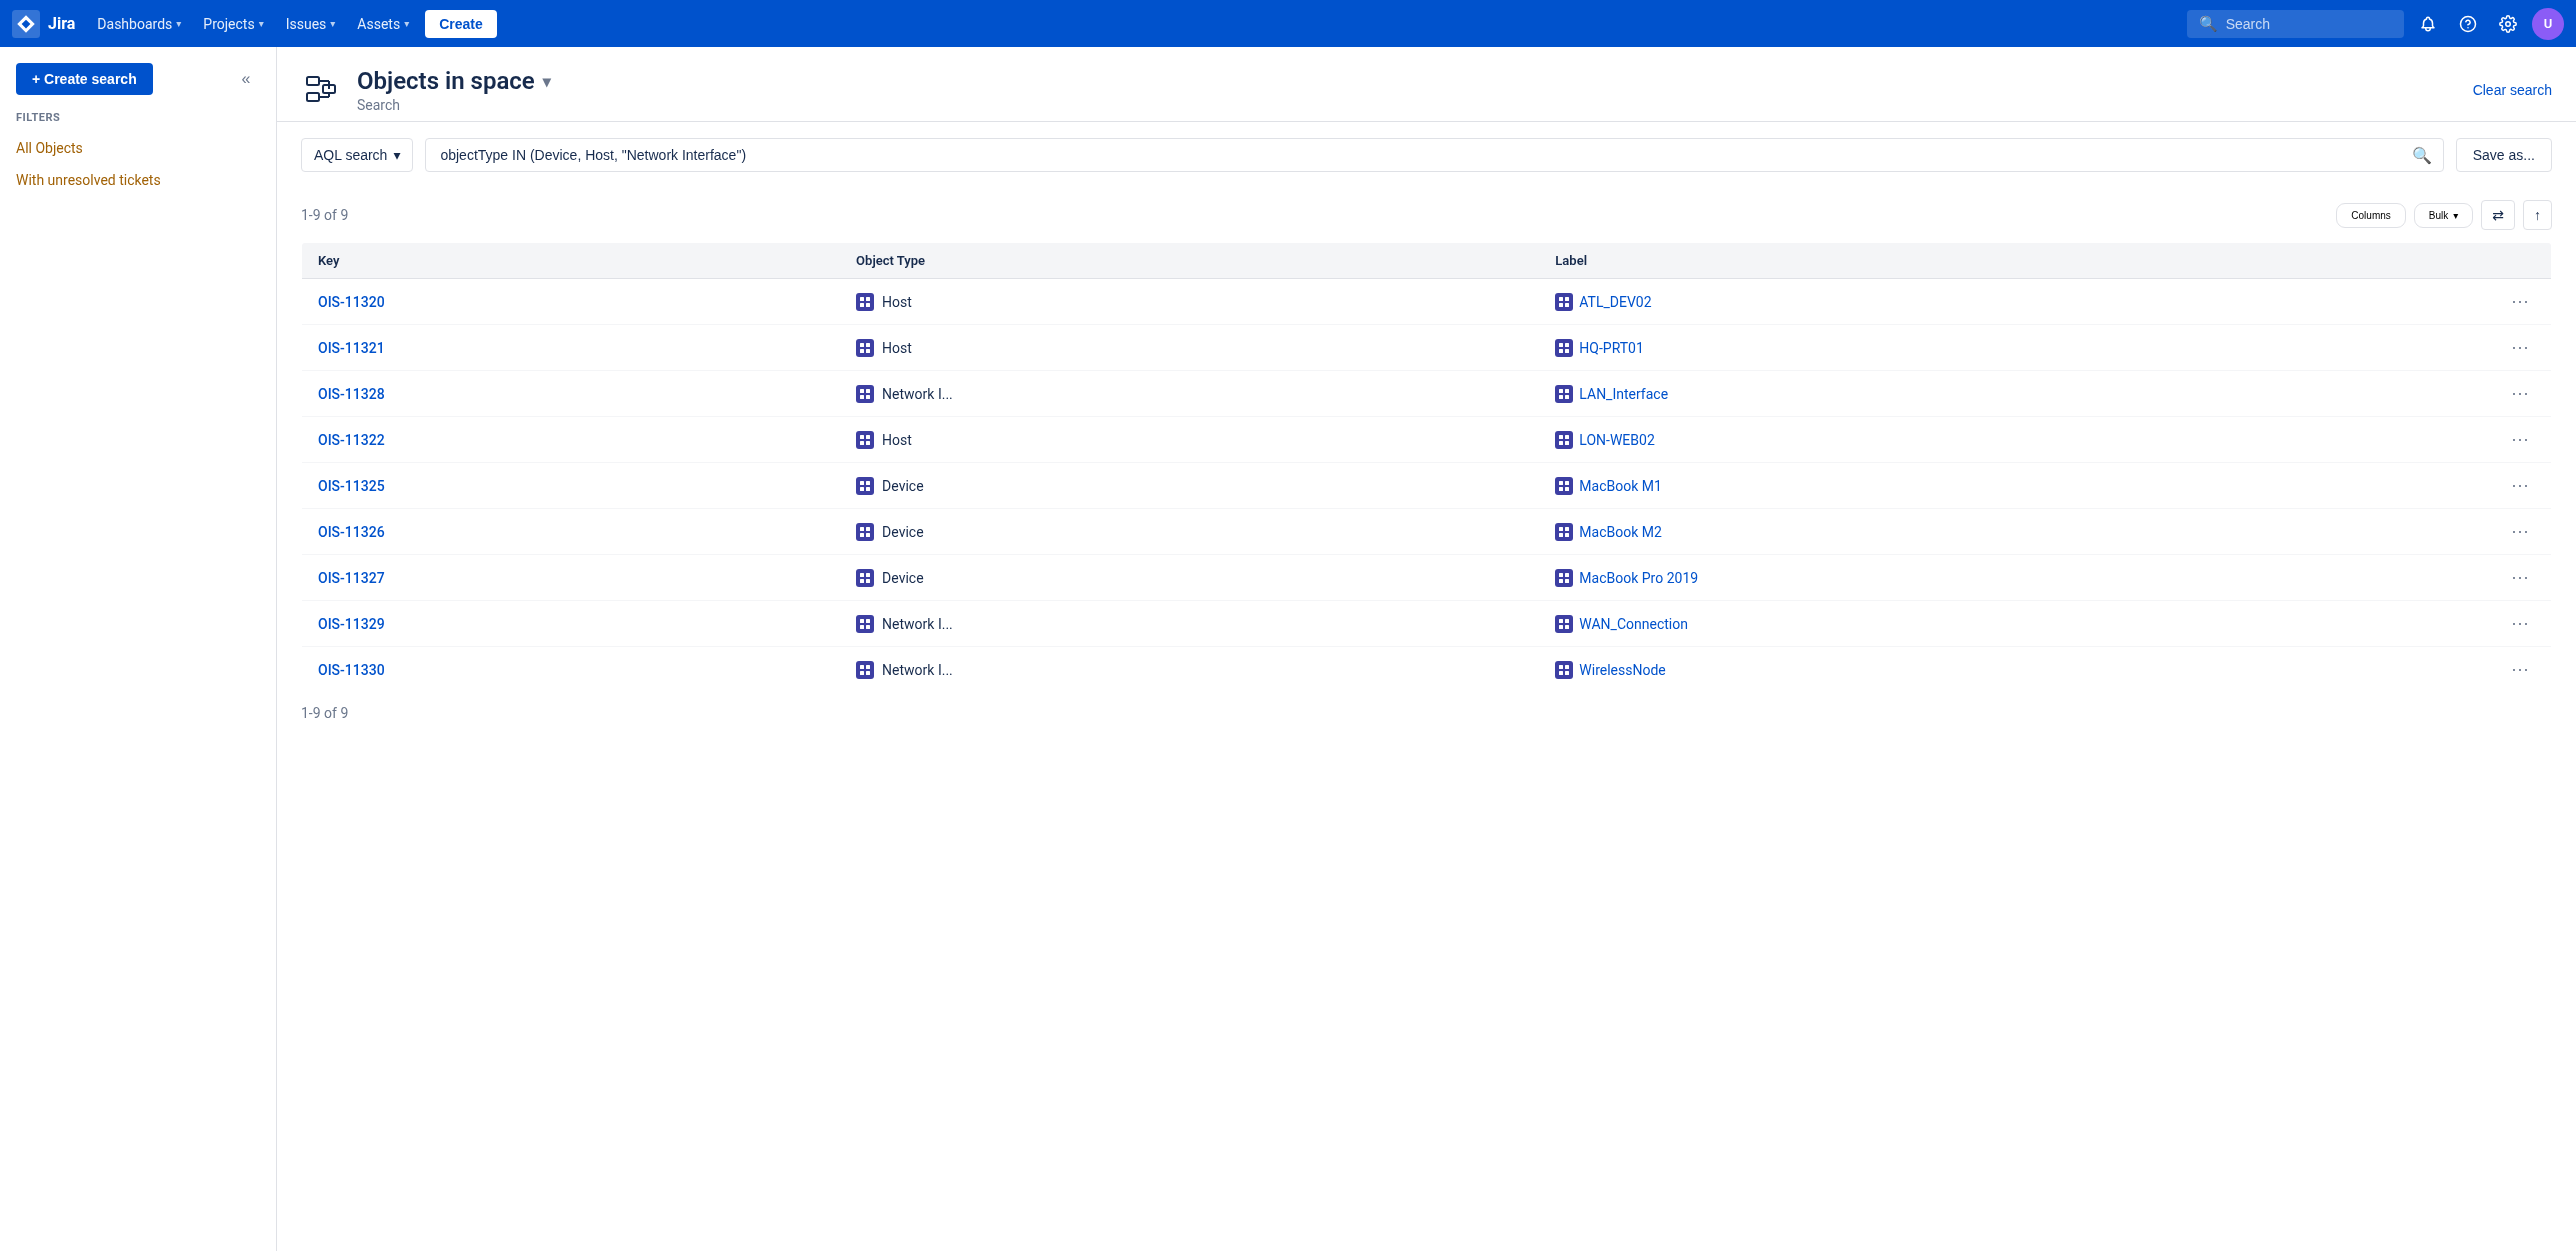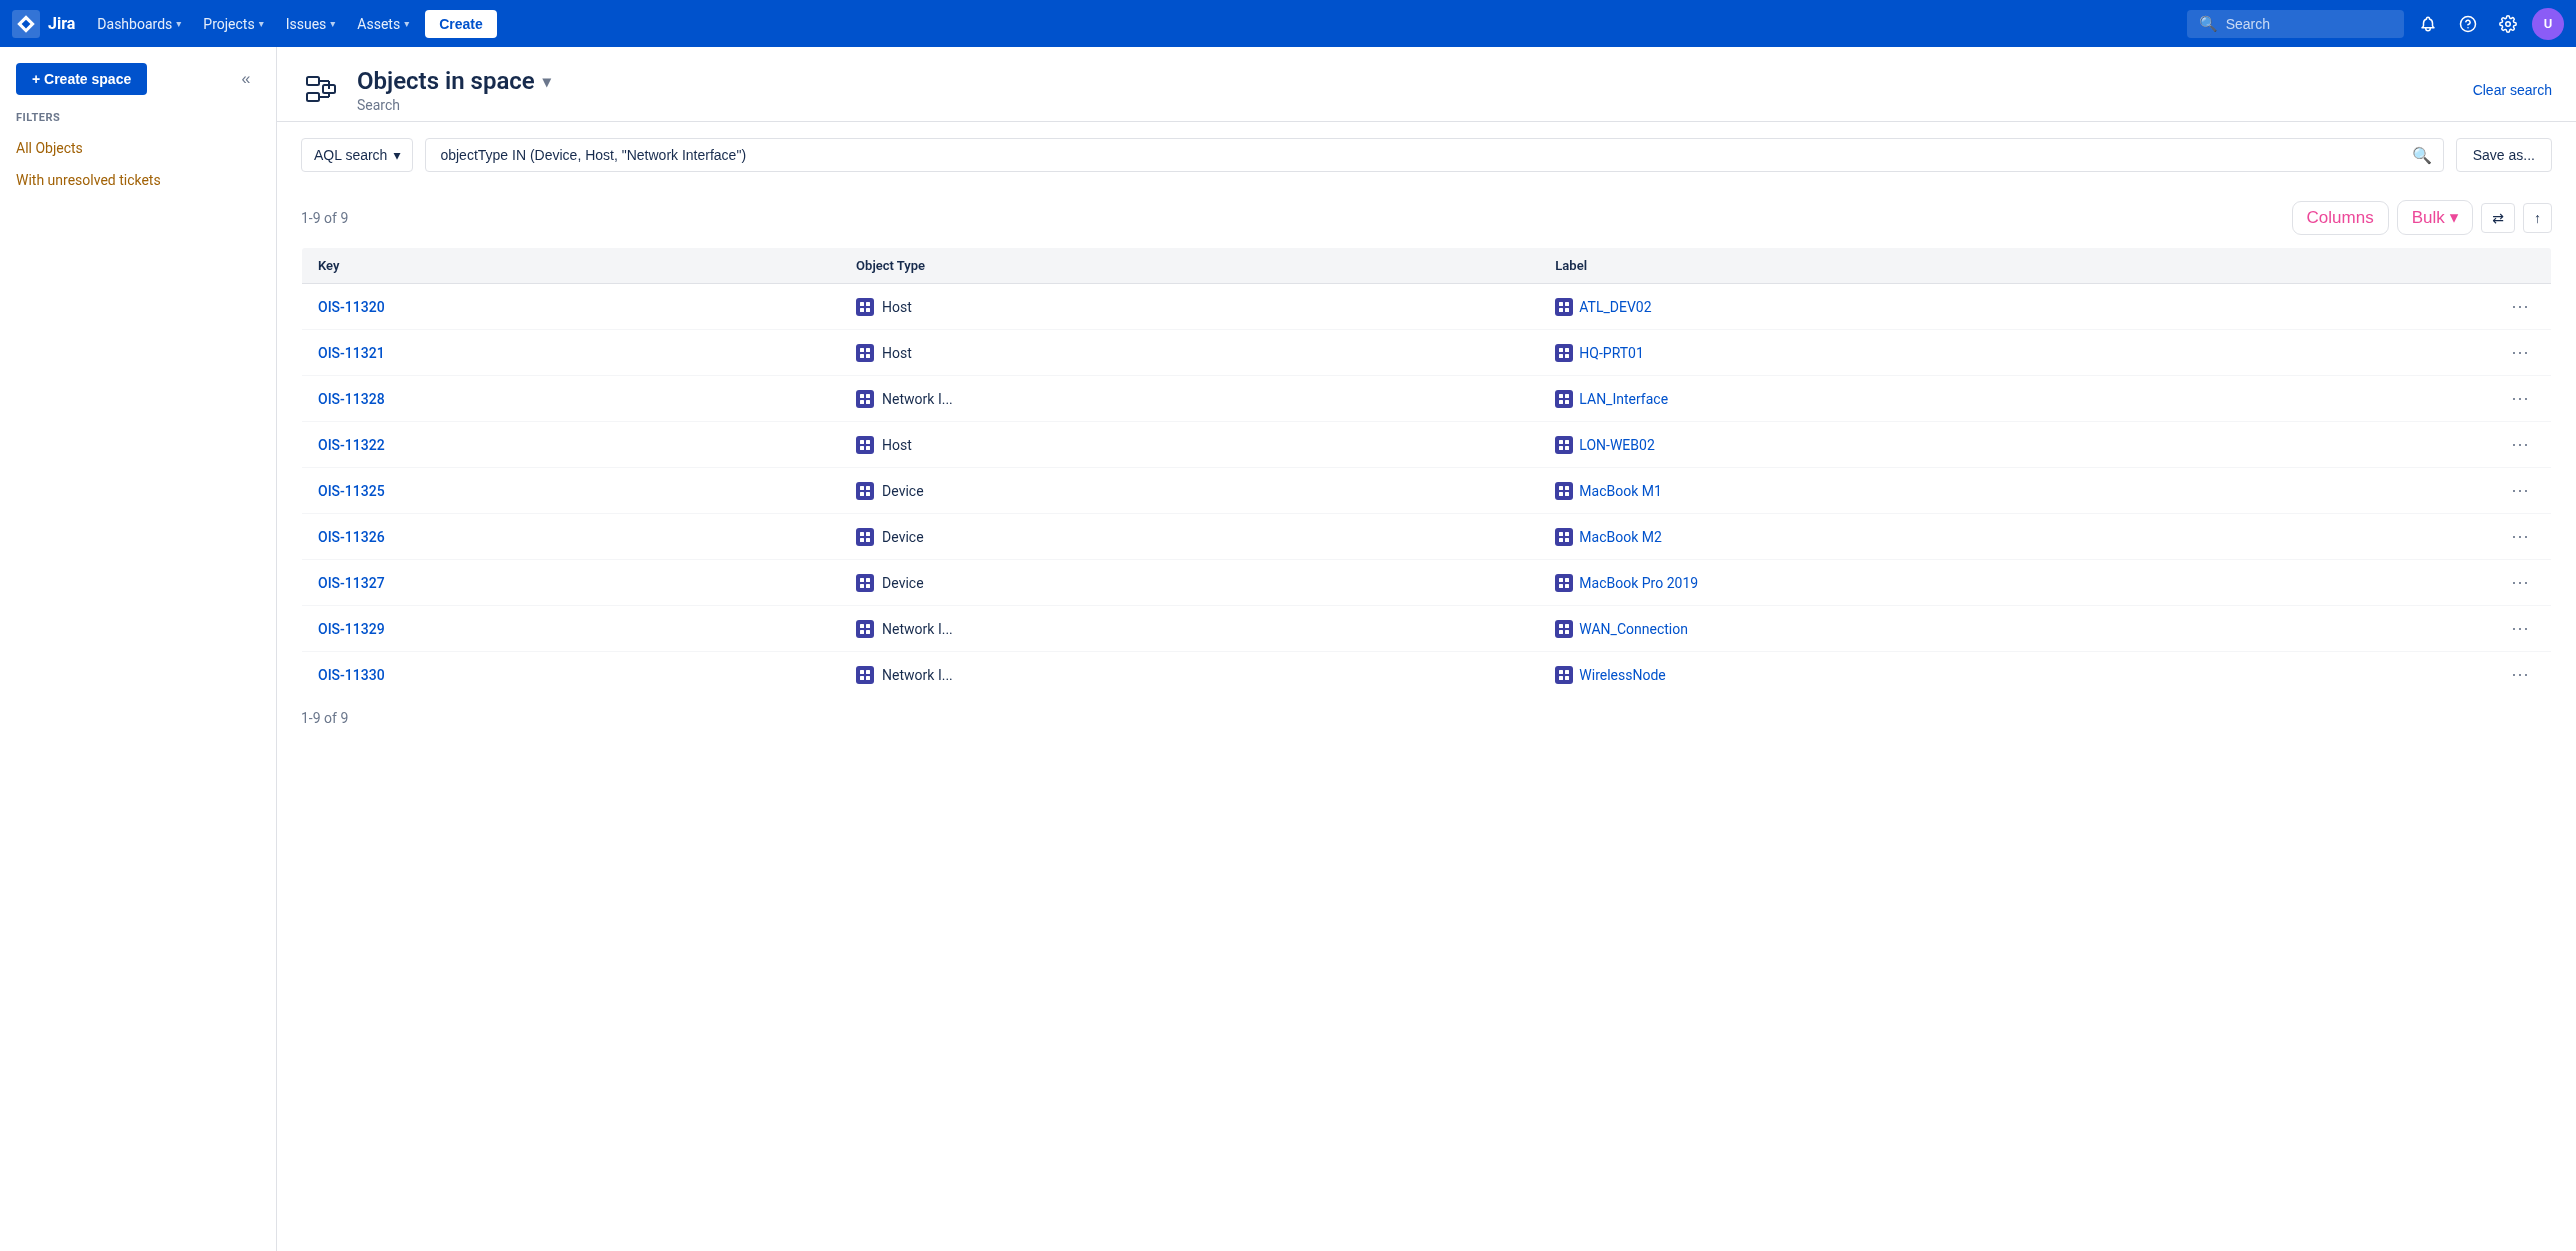--- a/index.html
+++ b/index.html
@@ -73,21 +73,21 @@
     .save-as-btn {
       border: 1px solid #dfe1e6; border-radius: 4px; padding: 8px 16px; background: #fff; cursor: pointer; font-size: 14px; color: #172b4d; white-space: nowrap;
     }
 
     
     .table-area { padding: 0 24px 24px; }
     .table-toolbar { display: flex; align-items: center; justify-content: space-between; padding: 12px 0; }
     .result-count { font-size: 14px; color: #6b778c; }
     .toolbar-right { display: flex; align-items: center; gap: 8px; }
     .columns-btn, .bulk-btn, .share-btn, .export-btn {
-      border: 1px solid #dfe1e6; border-radius: 9px; padding: 6px 14px; background: #fff; cursor: pointer; font-size: 17px; color: #ec4899; display: flex; align-items: center; gap: 5px;
+      border: 1px solid #dfe1e6; border-radius: 9px; padding: 6px 14px; background: #fff; cursor: pointer; font-size: 10px; color: #000000; display: flex; align-items: center; gap: 5px;
     }
     .icon-btn { border: 1px solid #dfe1e6; border-radius: 4px; padding: 6px 10px; background: #fff; cursor: pointer; font-size: 14px; color: #172b4d; display: flex; align-items: center; }
 
     
     .data-table { width: 100%; border-collapse: collapse; border: 1px solid #dfe1e6; border-radius: 4px; overflow: hidden; }
     .data-table th { background: #f4f5f7; text-align: left; padding: 10px 16px; font-size: 13px; font-weight: 600; color: #172b4d; border-bottom: 1px solid #dfe1e6; }
     .data-table td { padding: 10px 16px; border-bottom: 1px solid #f4f5f7; font-size: 14px; color: #172b4d; vertical-align: middle; }
     .data-table tr:last-child td { border-bottom: none; }
     .key-link { color: #0052cc; text-decoration: none; font-weight: 500; }
     .type-cell, .label-cell { display: flex; align-items: center; gap: 8px; }
@@ -158,21 +158,21 @@
     <div class="avatar">
       <span>U</span>
     </div>
   </div>
 </nav>
 
 <div class="main-layout">
 
   <aside class="sidebar">
     <div class="sidebar-top">
-      <button class="create-object-btn">+ Create space</button>
+      <button class="create-object-btn">+ Create search</button>
       <button class="collapse-btn">
         <span>«</span>
       </button>
     </div>
     <div class="sidebar-section-label">FILTERS</div>
     <div class="sidebar-item">
       <span>All Objects</span>
     </div>
     <div class="sidebar-item">
       <span>With unresolved tickets</span>

